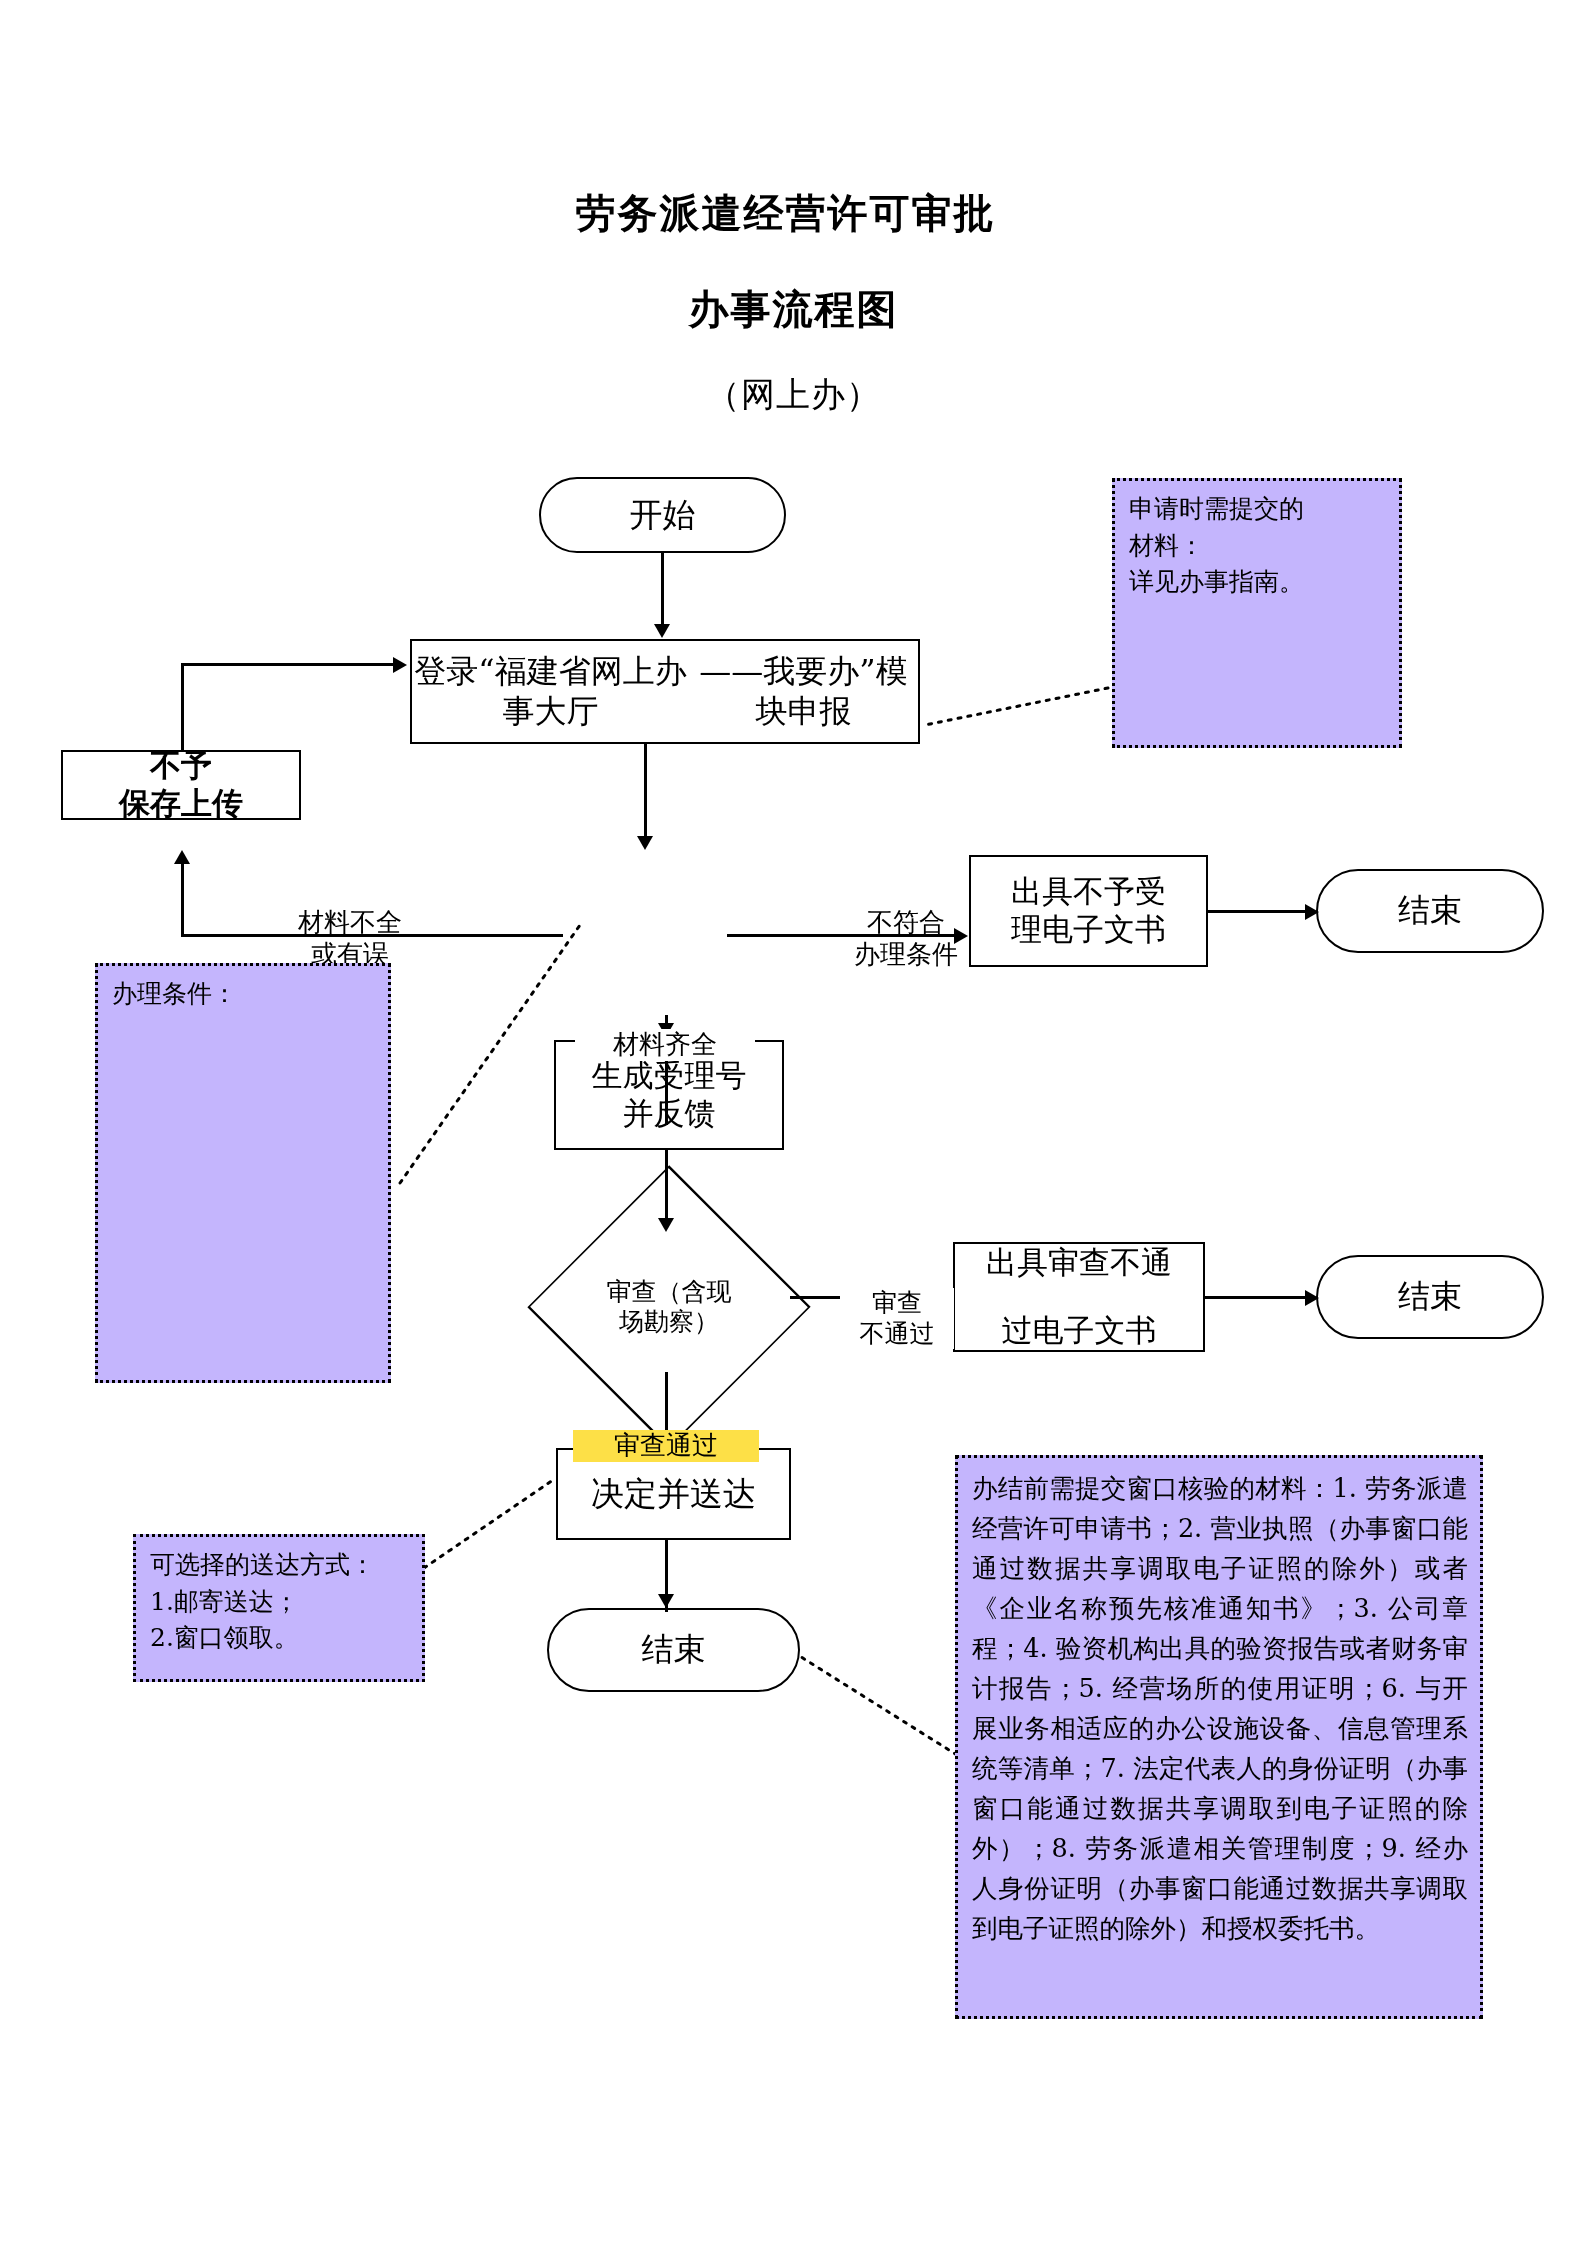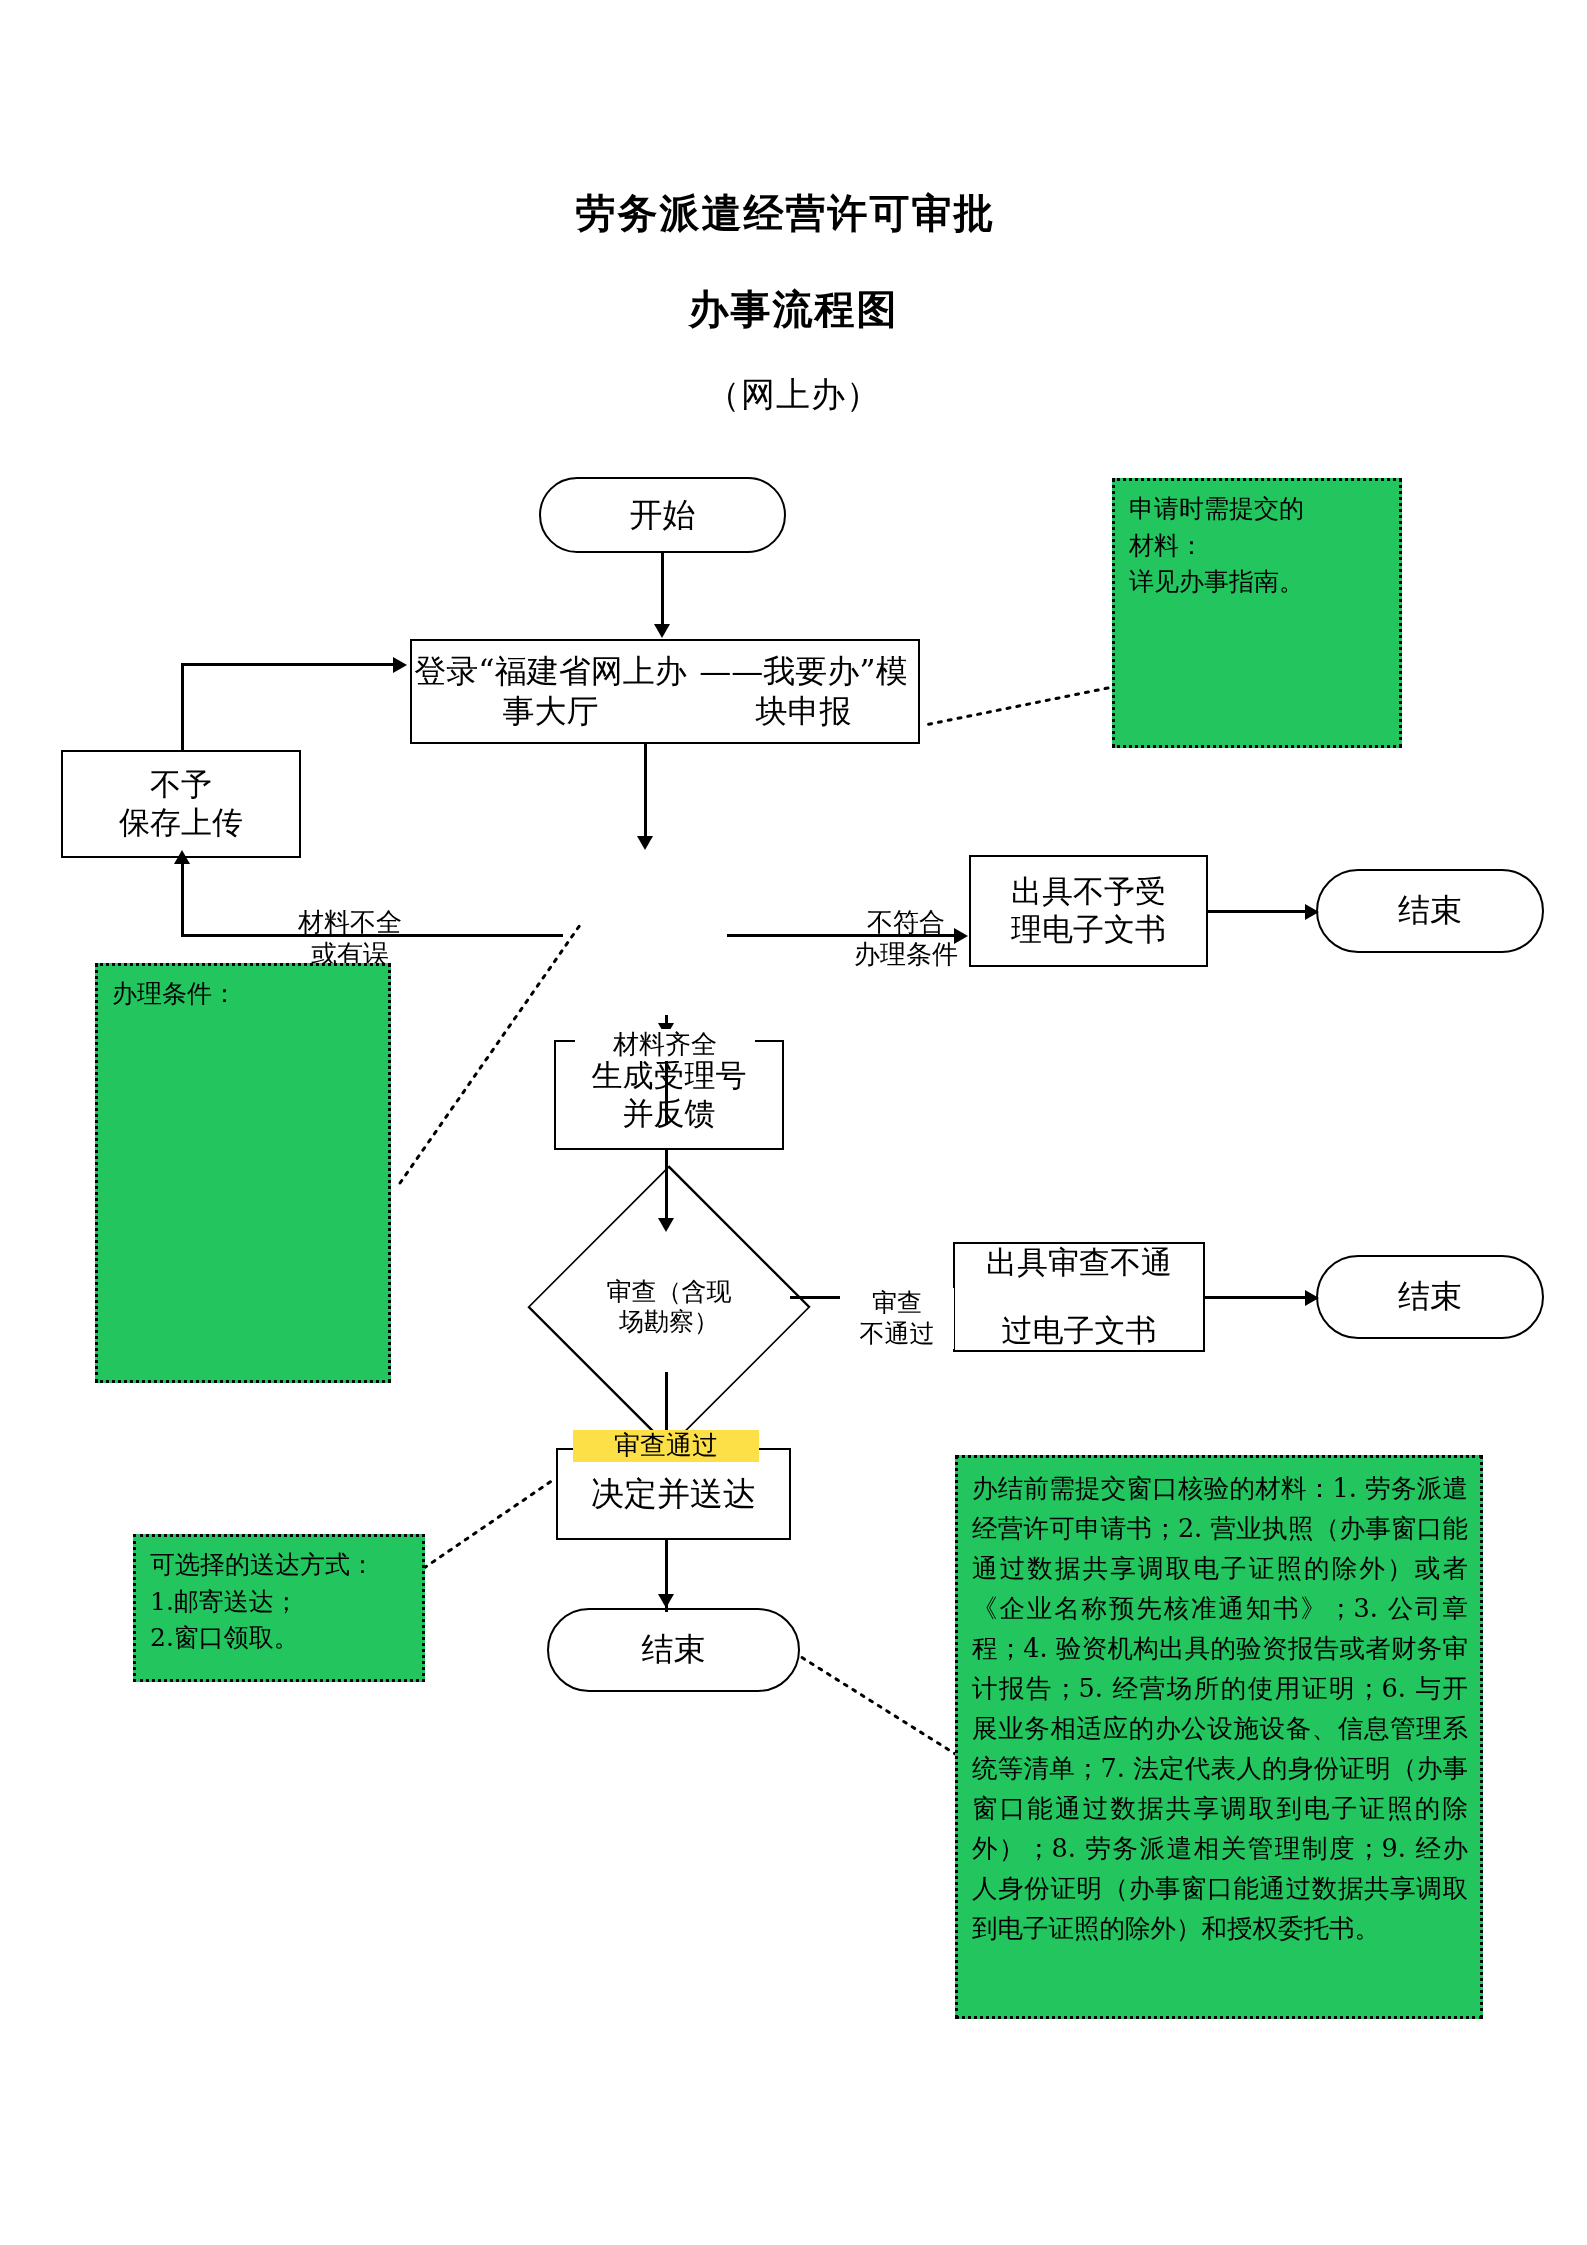--- a/index.html
+++ b/index.html
@@ -16,21 +16,21 @@
   .title3{position:absolute;left:0;right:0;top:372px;text-align:center;
           font-size:34px;letter-spacing:1px;}
 
   
   .node{position:absolute;box-sizing:border-box;display:flex;
         align-items:center;justify-content:center;text-align:center;
         line-height:1.22;}
   .rect{border:2.5px solid #000;background:#fff;}
   .term{border:2.5px solid #000;background:#fff;}
   .note{position:absolute;box-sizing:border-box;border:3px dotted #000;
-        background:#22c55e;padding:10px 12px 10px 14px;line-height:1.46;}
+        background:#c4b5fd;padding:10px 12px 10px 14px;line-height:1.46;}
 
   
   .diamond{position:absolute;}
   .diamond .dshape{position:absolute;inset:0;border:2.5px solid #000;
         background:#fff;transform:rotate(45deg);}
   .diamond .dlabel{position:absolute;inset:0;display:flex;
         align-items:center;justify-content:center;text-align:center;
         line-height:1.2;}
 
   
@@ -72,21 +72,21 @@
 
   <div class="node term" style="left:539px;top:477px;width:247px;height:76px;border-radius:38px;font-size:33px;">
     <span>开始</span>
   </div>
 
   <div class="node rect" style="left:410px;top:639px;width:510px;height:105px;font-size:32px;flex-direction:row;">
     <span>登录“福建省网上办事大厅</span>
     <span>——我要办”模块申报</span>
   </div>
 
-  <div class="node rect" style="left:61px;top:750px;width:240px;height:108px;font-size:31px;flex-direction:column;">
+  <div class="node rect" style="left:61px;top:750px;width:240px;height:70px;font-size:31px;flex-direction:column;font-weight:bold;">
     <span>不予</span>
     <span>保存上传</span>
   </div>
 
 
   <div class="node rect" style="left:969px;top:855px;width:239px;height:112px;font-size:31px;flex-direction:column;">
     <span>出具不予受</span>
     <span>理电子文书</span>
   </div>
 

